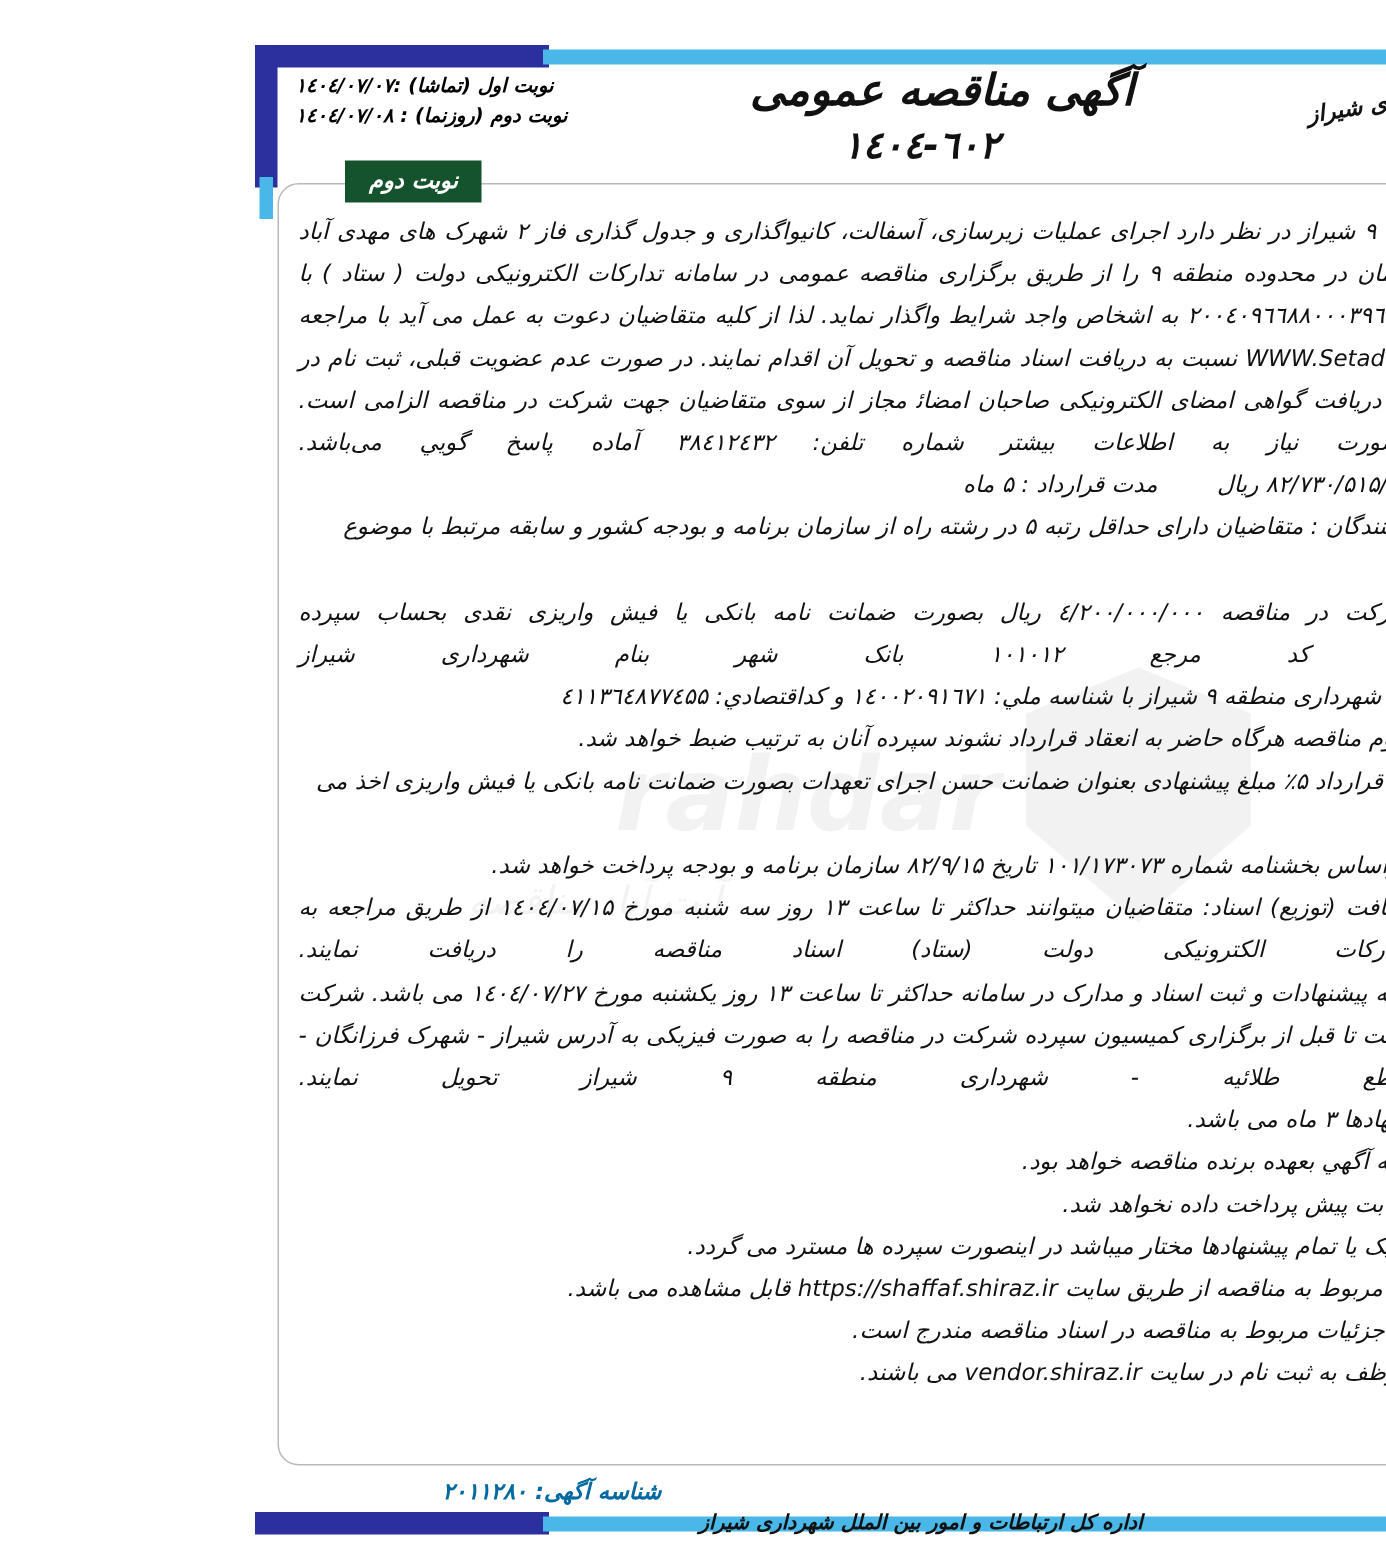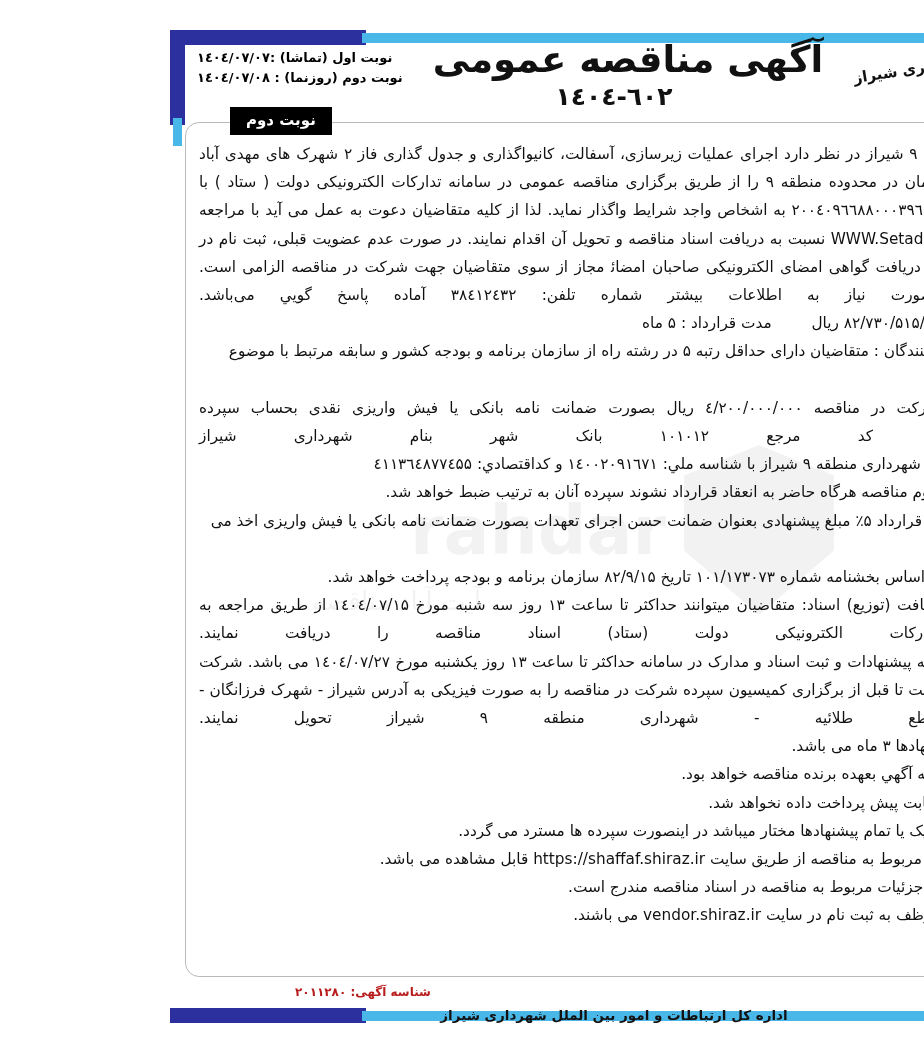--- a/index.html
+++ b/index.html
@@ -10,20 +10,21 @@
     background: #ffffff;
     font-family: "DejaVu Sans", "Liberation Sans", sans-serif;
   }
 
   #page {
     position: relative;
     width: 772px;
     height: 1039px;
     background: #ffffff;
     overflow: hidden;
+    font-style: italic;
   }
 
   
   .bar-top-navy-left {
     position: absolute; left: 18px; top: 30px;
     width: 196px; height: 15px; background: #2c2f9e;
   }
   .bar-top-cyan {
     position: absolute; left: 210px; top: 33px;
     width: 650px; height: 10px; background: #49b7e8;
@@ -93,21 +94,21 @@
   }
 
   .header-title-wrap {
     position: absolute;
     left: 50%;
     transform: translateX(-50%);
     top: 0;
     text-align: center;
   }
   .header-title {
-    font-size: 37px;
+    font-size: 29px;
     font-weight: bold;
     color: #111;
     letter-spacing: -0.5px;
     line-height: 40px;
     white-space: nowrap;
     margin-left: 28px;
   }
   .header-number {
     font-size: 25px;
     font-weight: bold;
@@ -134,21 +135,21 @@
   .logo-flower {
     position: absolute;
     right: 0px; top: 0px;
     width: 76px; height: 76px;
   }
 
   
   .badge {
     position: absolute;
     left: 78px; top: 107px;
-    background: #000000;
+    background: #14532d;
     color: #ffffff;
     font-size: 15px;
     font-weight: bold;
     padding: 4px 16px 6px 16px;
     z-index: 5;
     white-space: nowrap;
   }
 
   .content-frame {
     position: absolute;
@@ -237,23 +238,23 @@
     transform: translateX(-50%);
     font-size: 13.5px;
     font-weight: bold;
     color: #111;
     white-space: nowrap;
     margin-top: 22px;
   }
   .footer-id {
     position: absolute;
     left: 110px; top: 0;
-    font-size: 12px;
-    font-weight: bold;
-    color: #b91c1c;
+    font-size: 15px;
+    font-weight: bold;
+    color: #0369a1;
     white-space: nowrap;
     direction: rtl;
     unicode-bidi: plaintext;
   }
 </style>
 </head>
 <body>
 
 <div id="page">
 

